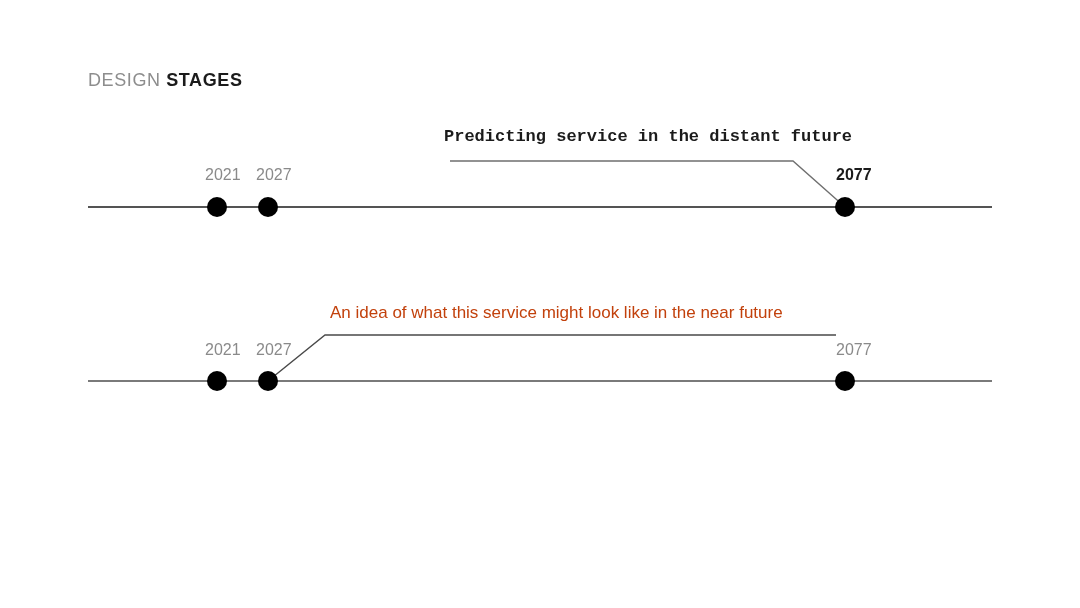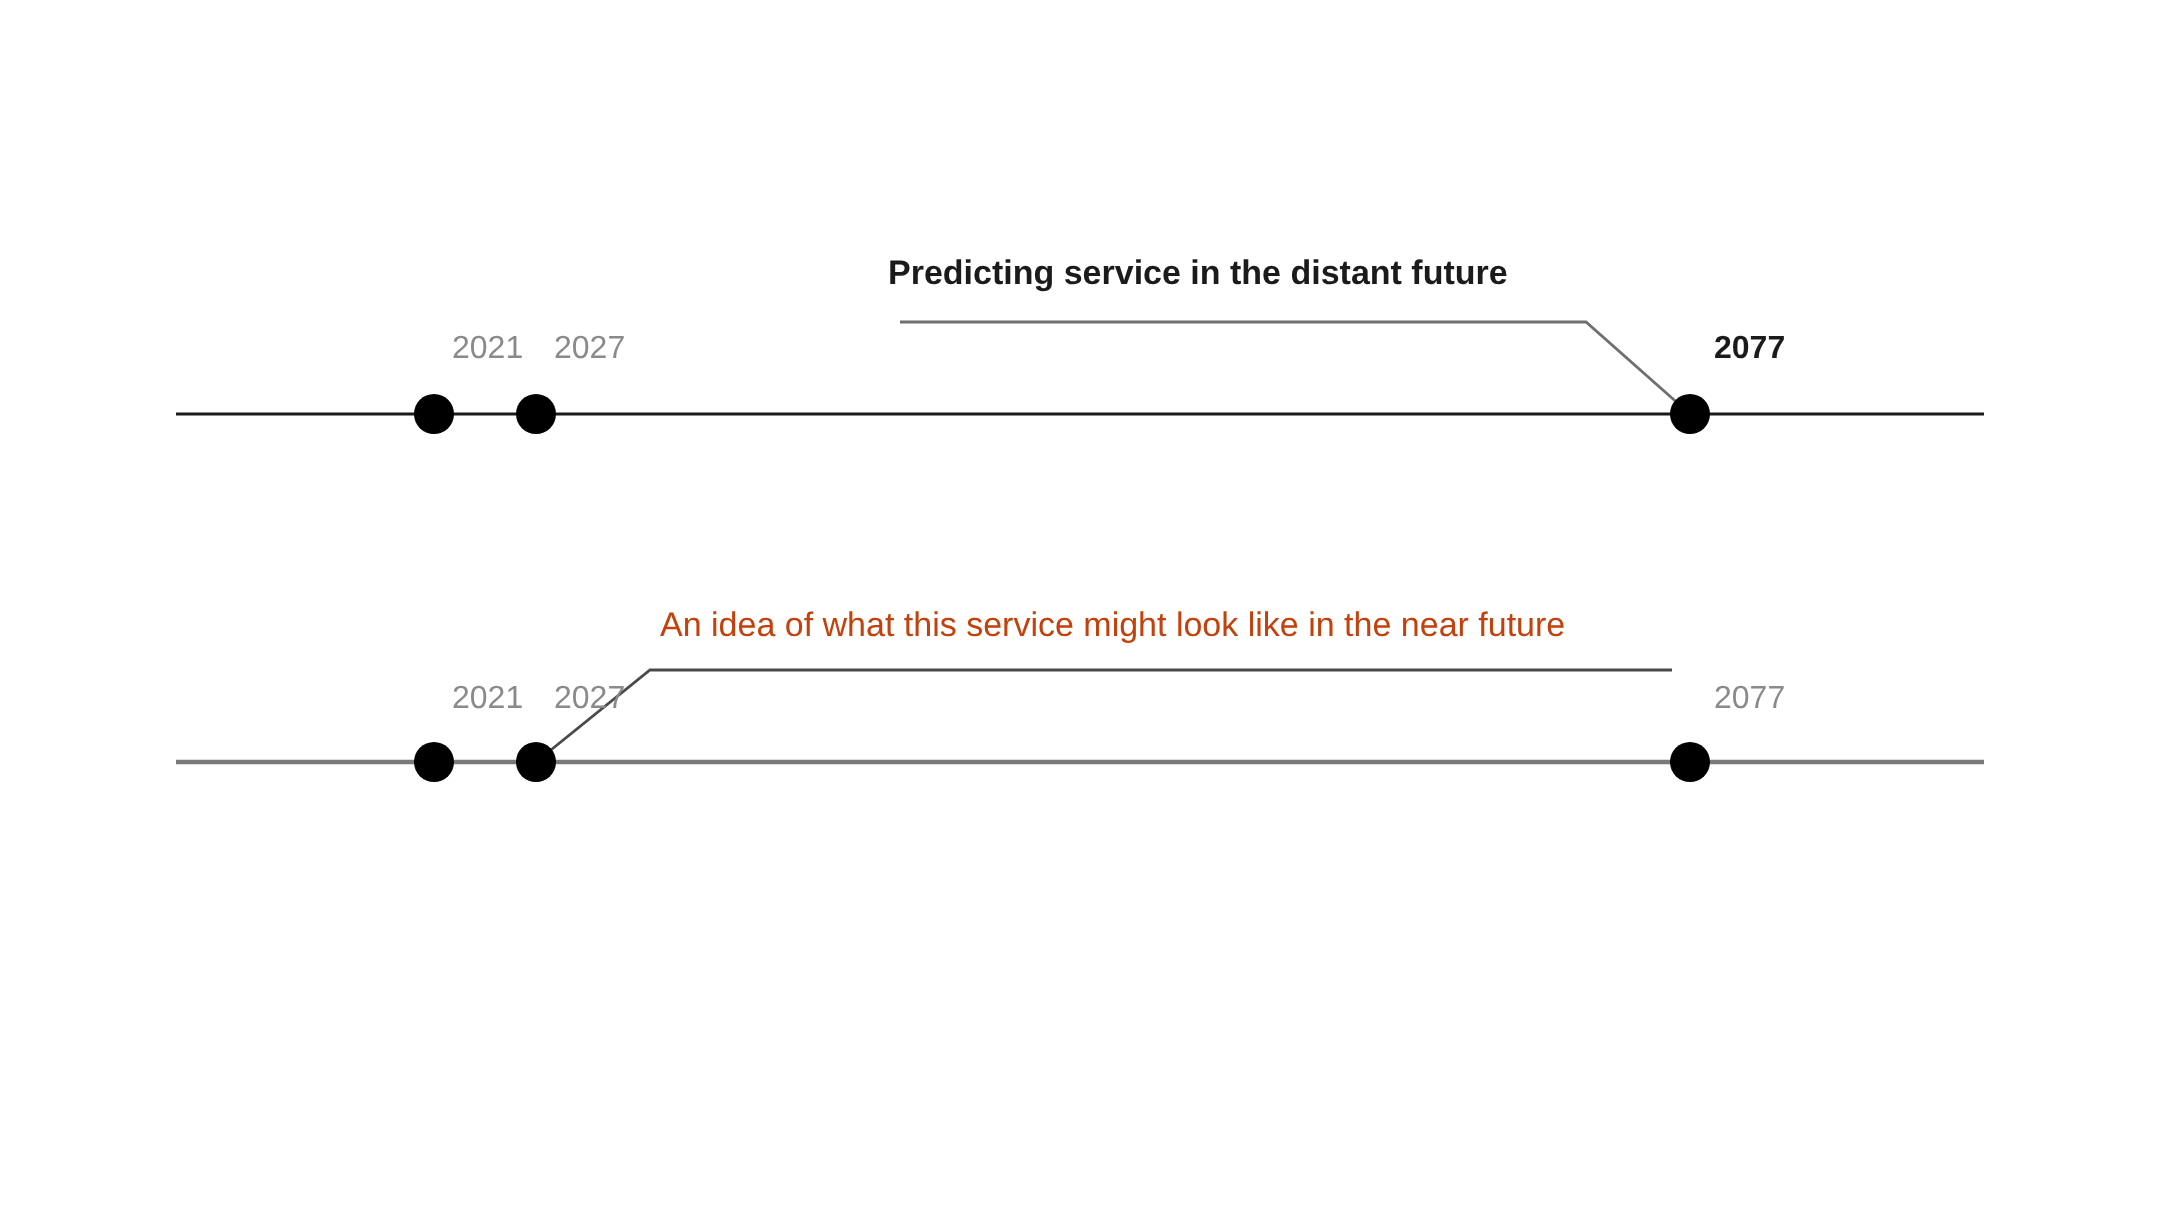--- a/index.html
+++ b/index.html
@@ -57,36 +57,38 @@
 
   
   .lbl {
     position: absolute;
     white-space: nowrap;
     line-height: 1;
   }
   .year {
     font-size: 16px;
     font-weight: 400;
-    margin-left: 21px;
   }
   .year.muted  { color: #8a8a8a; }
   .year.strong { color: #1b1b1b; font-weight: 700; }
 
   .caption {
     font-size: 17px;
   }
-  .caption.strong { color: #1b1b1b; font-weight: 700; }
+  .caption.strong { color: #1b1b1b; font-weight: 700; font-family: Liberation Mono, monospace; }
   .caption.muted  { color: #c2410c; font-weight: 400; }
 </style>
 </head>
 <body>
 
 <div id="slide">
 
+  <div class="title">
+    <span class="word-light">DESIGN</span><span> </span><span class="word-bold">STAGES</span>
+  </div>
 
   <svg class="canvas" viewBox="0 0 1080 608" width="1080" height="608">
     <g id="vec">
         <line x1="88" x2="992" y1="207" y2="207" stroke="#1b1b1b" stroke-width="1.6"></line>
         <polyline points="450,161 793,161 845,207" fill="none" stroke="#6f6f6f" stroke-width="1.4"></polyline>
         <circle cx="217" cy="207" r="10" fill="#000000" class="hit"></circle>
         <circle cx="268" cy="207" r="10" fill="#000000" class="hit"></circle>
         <circle cx="845" cy="207" r="10" fill="#000000" class="hit"></circle>
         <line x1="88" x2="992" y1="381" y2="381" stroke="#7a7a7a" stroke-width="2.2"></line>
         <polyline points="268,381 325,335 836,335" fill="none" stroke="#4a4a4a" stroke-width="1.4"></polyline>

